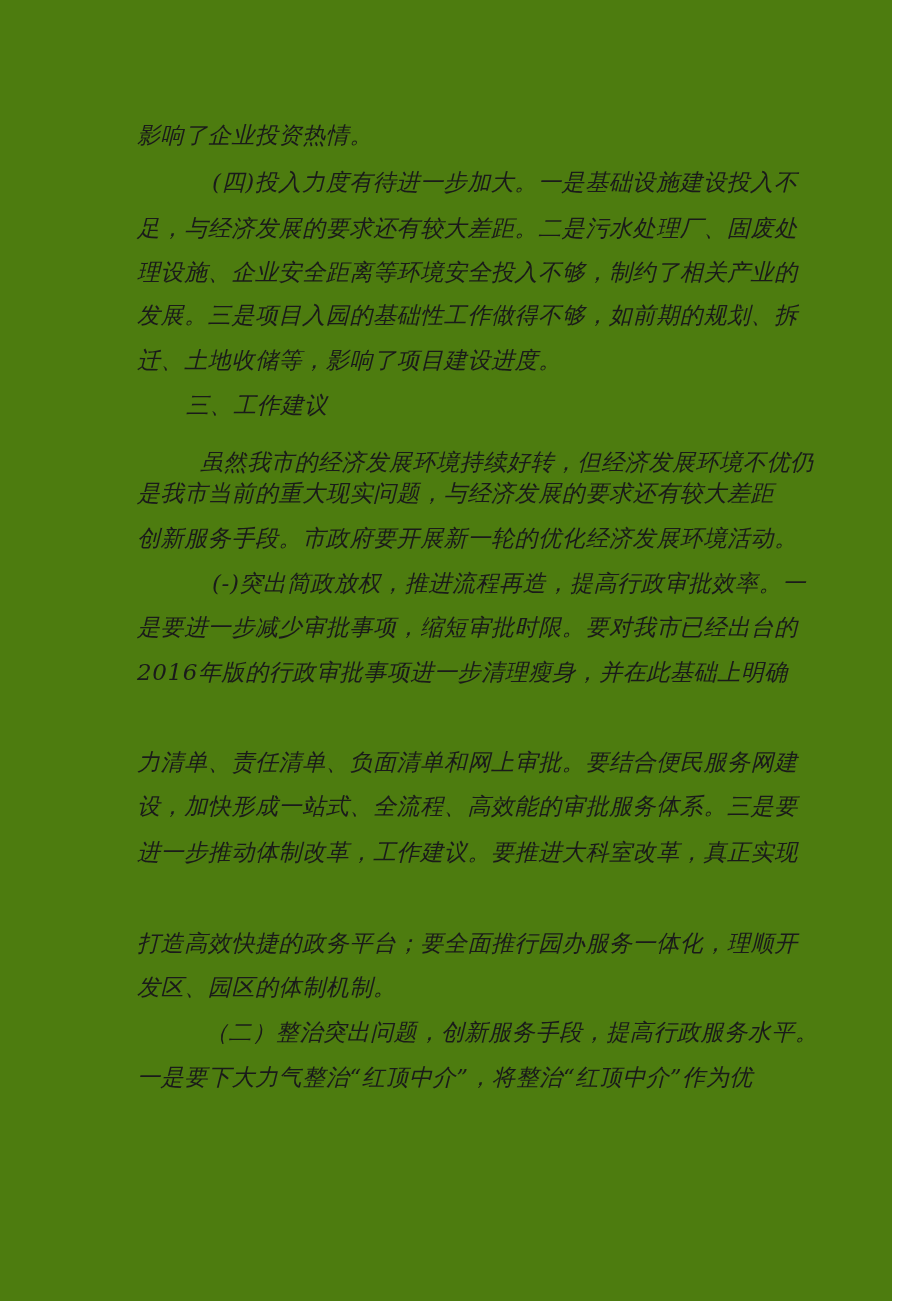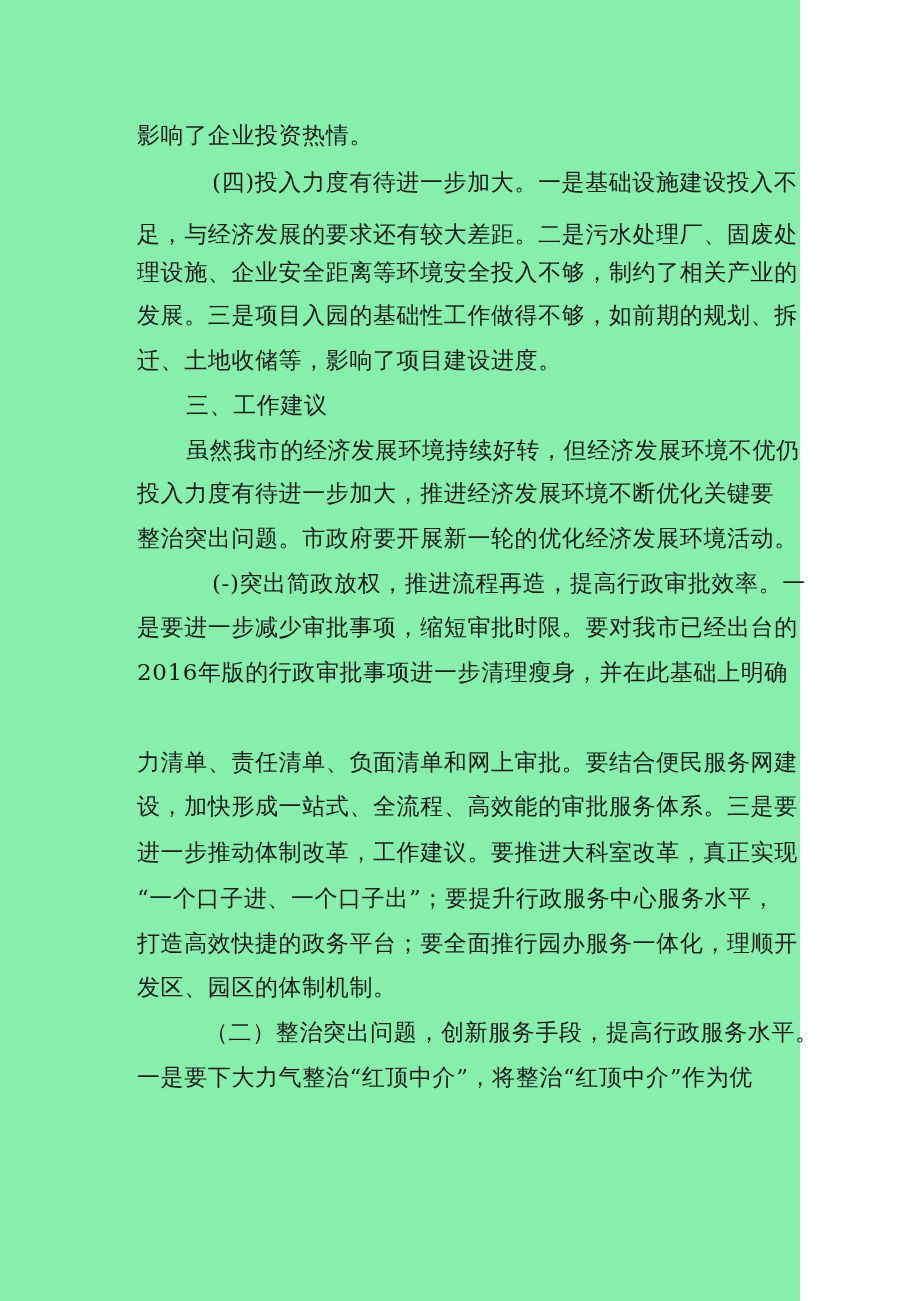--- a/index.html
+++ b/index.html
@@ -11,23 +11,24 @@
       width: 920px;
       height: 1301px;
       position: relative;
       overflow: hidden;
       font-family: "DejaVu Serif", "Liberation Serif", serif;
       color: #1a1a1a;
     }
     .page {
       position: absolute;
       left: 0; top: 0;
-      width: 800px;
+      width: 892px;
       height: 1301px;
-      background: #86efac;
+      background: #4d7c0f;
+      font-style: italic;
     }
     .line {
       position: absolute;
       left: 137px;
       width: 660px;
       height: 44px;
       font-size: 23px;
       line-height: 44px;
       white-space: nowrap;
       letter-spacing: 0.6px;
@@ -35,32 +36,31 @@
     .indent1 { left: 186px; }
     .indent2 { left: 200px; margin-left: 12px; }
     .indent3 { left: 205px; }
   </style>
 </head>
 <body>
 
 <div class="page">
   <div class="line" style="top:113px;">影响了企业投资热情。</div>
   <div class="line indent2" style="top:160px;">(四)投入力度有待进一步加大。一是基础设施建设投入不</div>
-  <div class="line" style="top:212px;">足，与经济发展的要求还有较大差距。二是污水处理厂、固废处</div>
+  <div class="line" style="top:206px;">足，与经济发展的要求还有较大差距。二是污水处理厂、固废处</div>
   <div class="line" style="top:250px;">理设施、企业安全距离等环境安全投入不够，制约了相关产业的</div>
   <div class="line" style="top:293px;">发展。三是项目入园的基础性工作做得不够，如前期的规划、拆</div>
   <div class="line" style="top:338px;">迁、土地收储等，影响了项目建设进度。</div>
   <div class="line indent1" style="top:383px;">三、工作建议</div>
-  <div class="line indent1" style="top:428px;">虽然我市的经济发展环境持续好转，但经济发展环境不优仍</div>
-  <div class="line" style="top:471px;">投入力度有待进一步加大，推进经济发展环境不断优化关键要</div>
-  <div class="line" style="top:516px;">整治突出问题。市政府要开展新一轮的优化经济发展环境活动。</div>
+  <div class="line indent1" style="top:440px;margin-left:14px;">虽然我市的经济发展环境持续好转，但经济发展环境不优仍</div>
+  <div class="line" style="top:471px;">是我市当前的重大现实问题，与经济发展的要求还有较大差距</div>
+  <div class="line" style="top:516px;">创新服务手段。市政府要开展新一轮的优化经济发展环境活动。</div>
   <div class="line" style="top:605px;">是要进一步减少审批事项，缩短审批时限。要对我市已经出台的</div>
   <div class="line indent2" style="top:561px;">(-)突出简政放权，推进流程再造，提高行政审批效率。一</div>
   <div class="line" style="top:650px;">2016年版的行政审批事项进一步清理瘦身，并在此基础上明确</div>
   <div class="line" style="top:740px;">力清单、责任清单、负面清单和网上审批。要结合便民服务网建</div>
   <div class="line" style="top:784px;">设，加快形成一站式、全流程、高效能的审批服务体系。三是要</div>
   <div class="line" style="top:830px;">进一步推动体制改革，工作建议。要推进大科室改革，真正实现</div>
-  <div class="line" style="top:876px;">“一个口子进、一个口子出”；要提升行政服务中心服务水平，</div>
   <div class="line" style="top:921px;">打造高效快捷的政务平台；要全面推行园办服务一体化，理顺开</div>
   <div class="line" style="top:965px;">发区、园区的体制机制。</div>
   <div class="line indent3" style="top:1010px;">（二）整治突出问题，创新服务手段，提高行政服务水平。</div>
   <div class="line" style="top:1055px;">一是要下大力气整治“红顶中介”，将整治“红顶中介”作为优</div>
 </div>
 
 </body></html>

